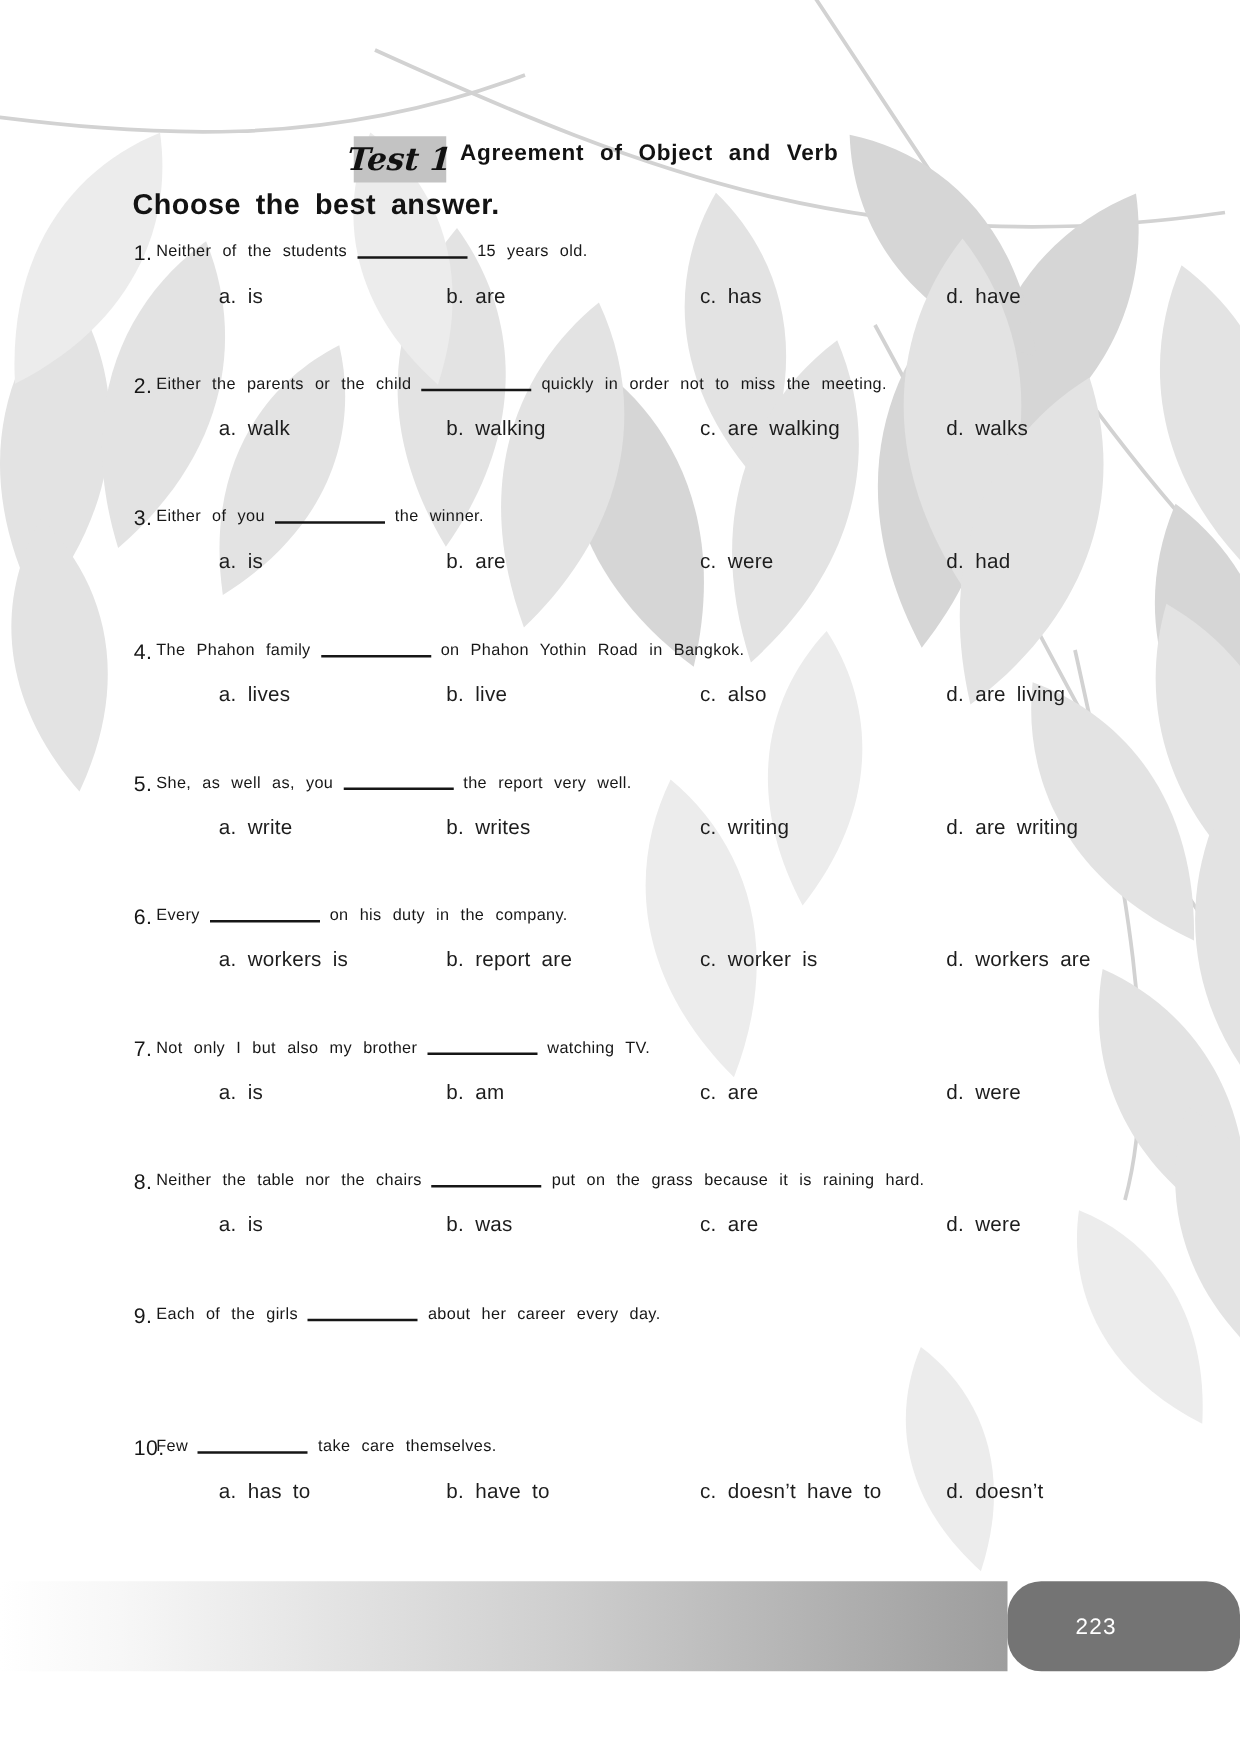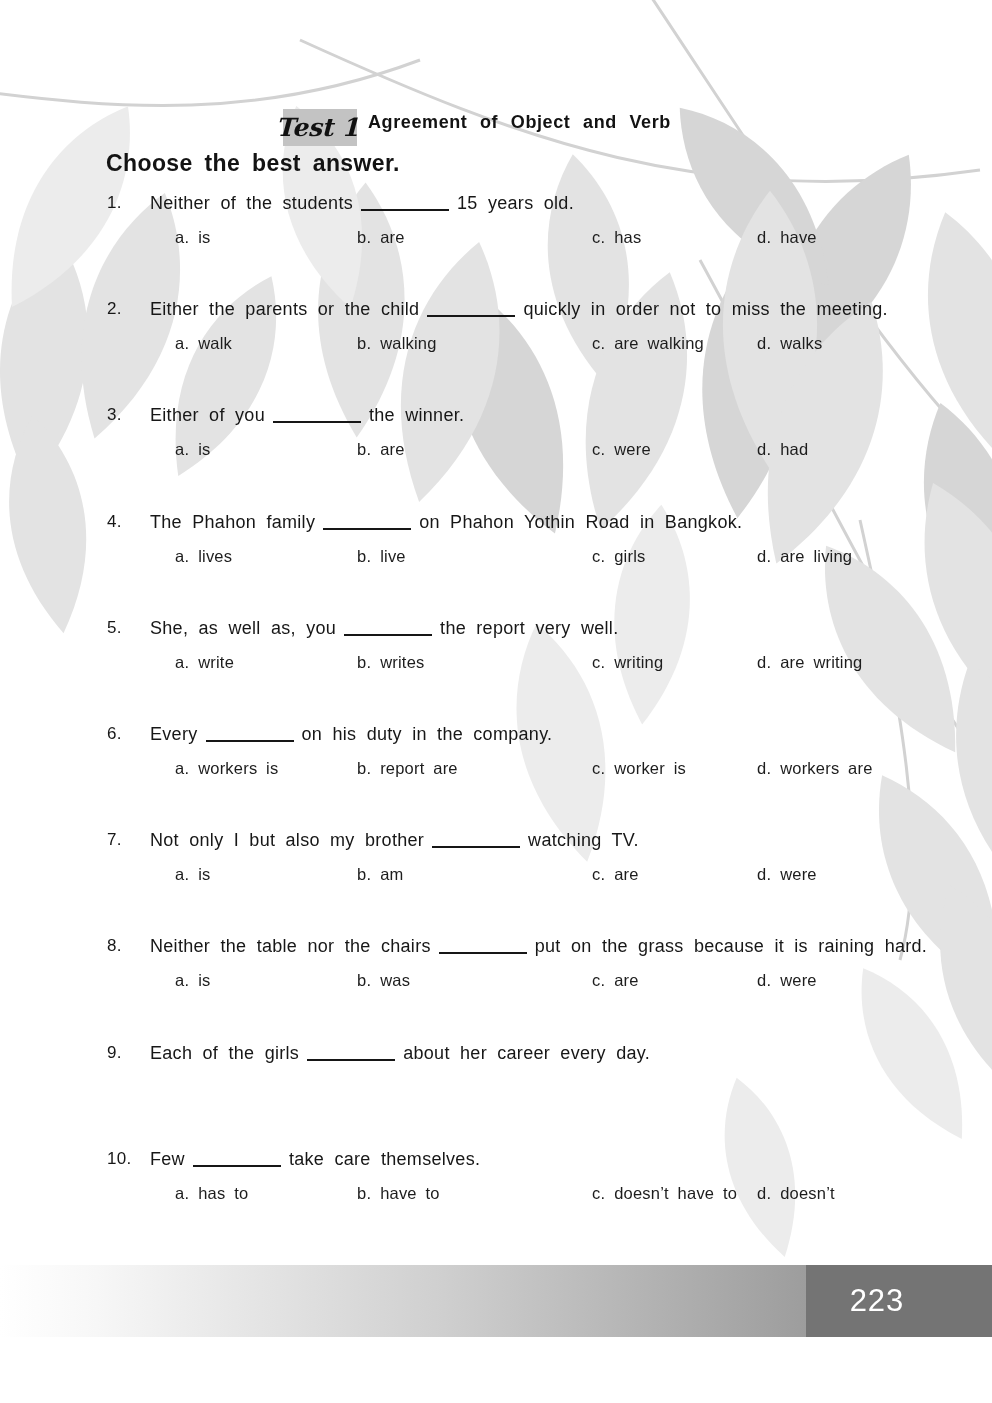--- a/index.html
+++ b/index.html
@@ -64,22 +64,22 @@
   }
 
   
   .question { position: absolute; left: 0; width: 992px; height: 70px; }
   .q-number {
     position: absolute; left: 107px; top: 0;
     font-size: 17px; color: #171717;
     letter-spacing: 0.3px;
   }
   .q-text {
-    position: absolute; left: 150px; top: 0;
-    font-size: 18px; color: #171717;
+    position: absolute; left: 125px; top: 0;
+    font-size: 13px; color: #171717;
     letter-spacing: 0.3px;
     word-spacing: 5px;
     white-space: nowrap;
   }
   .blank {
     display: inline-block;
     width: 88px; height: 2px;
     background: #161616;
     vertical-align: -2px;
     margin: 0 8px;
@@ -88,41 +88,42 @@
   .opt {
     position: absolute; top: 0;
     font-size: 16.5px; color: #1d1d1d;
     letter-spacing: 0.2px;
     word-spacing: 4px;
     white-space: nowrap;
   }
   .opt .opt-label { margin-right: 9px; }
   .opt-0 { left: 175px; }
   .opt-1 { left: 357px; }
-  .opt-2 { left: 560px; margin-left: 32px; }
+  .opt-2 { left: 560px; }
   .opt-3 { left: 757px; }
 
   
   .footer-bar {
     position: absolute;
     left: 0; top: 1265px;
     width: 806px; height: 72px;
     background: linear-gradient(to right, #ffffff 0%, #f7f7f7 12%, #cfcfcf 55%, #9d9d9d 100%);
   }
   .page-number-box {
     position: absolute;
     left: 806px; top: 1265px;
     width: 186px; height: 72px;
     background: #747474;
     color: #ffffff;
-    font-size: 31px;
+    font-size: 18px;
     line-height: 72px;
     text-align: center;
     padding-right: 44px;
     letter-spacing: 1px;
+    border-radius: 27px;
   }
 </style>
 </head>
 <body>
 
 <div class="page">
 
   <svg class="bg-leaves" viewBox="0 0 992 1403" xmlns="http://www.w3.org/2000/svg" aria-hidden="true">
     <defs>
       <path id="leaf" d="M0,8 C-22,-20 -30,-62 0,-108 C30,-62 22,-20 0,8 Z"></path>
@@ -219,21 +220,21 @@
         </div>
       </div>
         <div class="question" style="top: 512px;">
         <span class="q-number">4.</span>
         <span class="q-text">
           <span>The Phahon family</span><span class="blank"></span><span>on Phahon Yothin Road in Bangkok.</span>
         </span>
         <div class="options">
           <span class="opt opt-0"><span class="opt-label">a.</span><span>lives</span></span>
           <span class="opt opt-1"><span class="opt-label">b.</span><span>live</span></span>
-          <span class="opt opt-2"><span class="opt-label">c.</span><span>girls</span></span>
+          <span class="opt opt-2"><span class="opt-label">c.</span><span>also</span></span>
           <span class="opt opt-3"><span class="opt-label">d.</span><span>are living</span></span>
         </div>
       </div>
         <div class="question" style="top: 618px;">
         <span class="q-number">5.</span>
         <span class="q-text">
           <span>She, as well as, you</span><span class="blank"></span><span>the report very well.</span>
         </span>
         <div class="options">
           <span class="opt opt-0"><span class="opt-label">a.</span><span>write</span></span>

